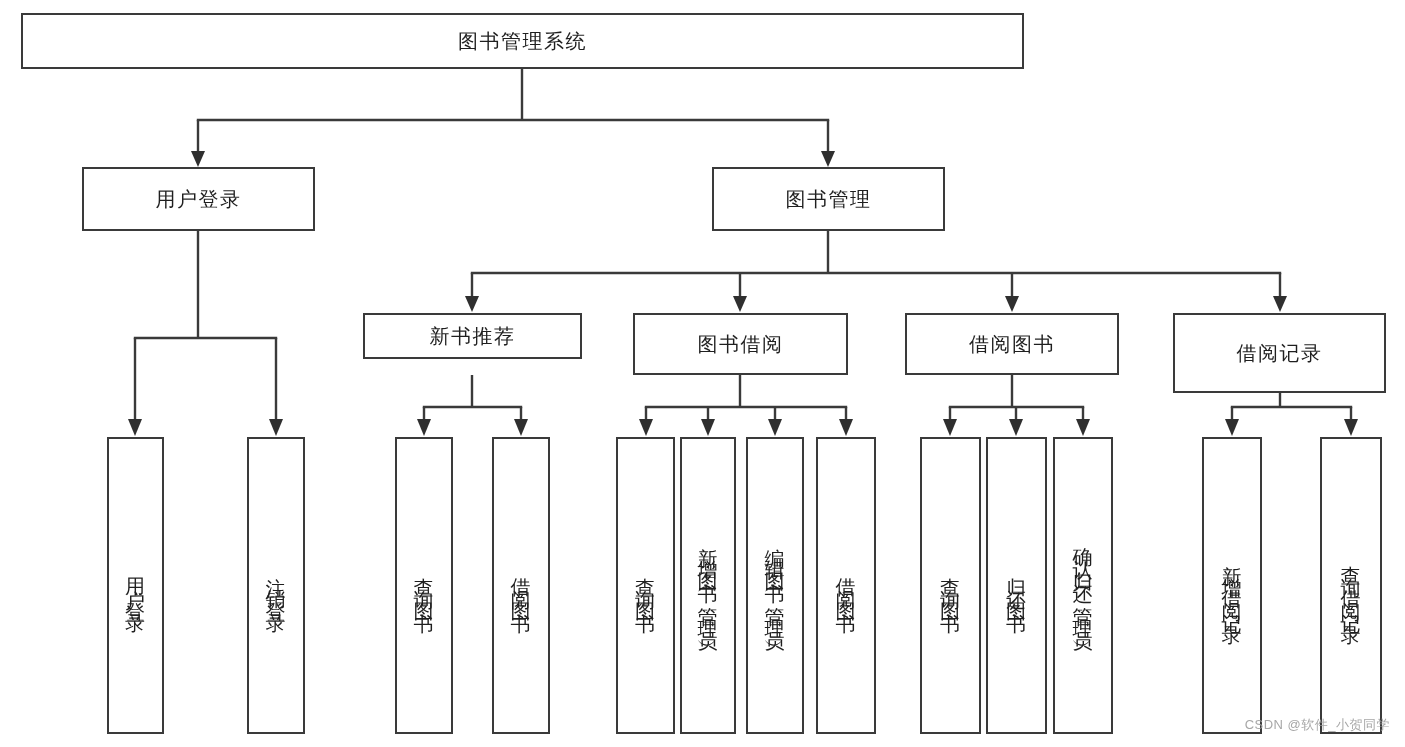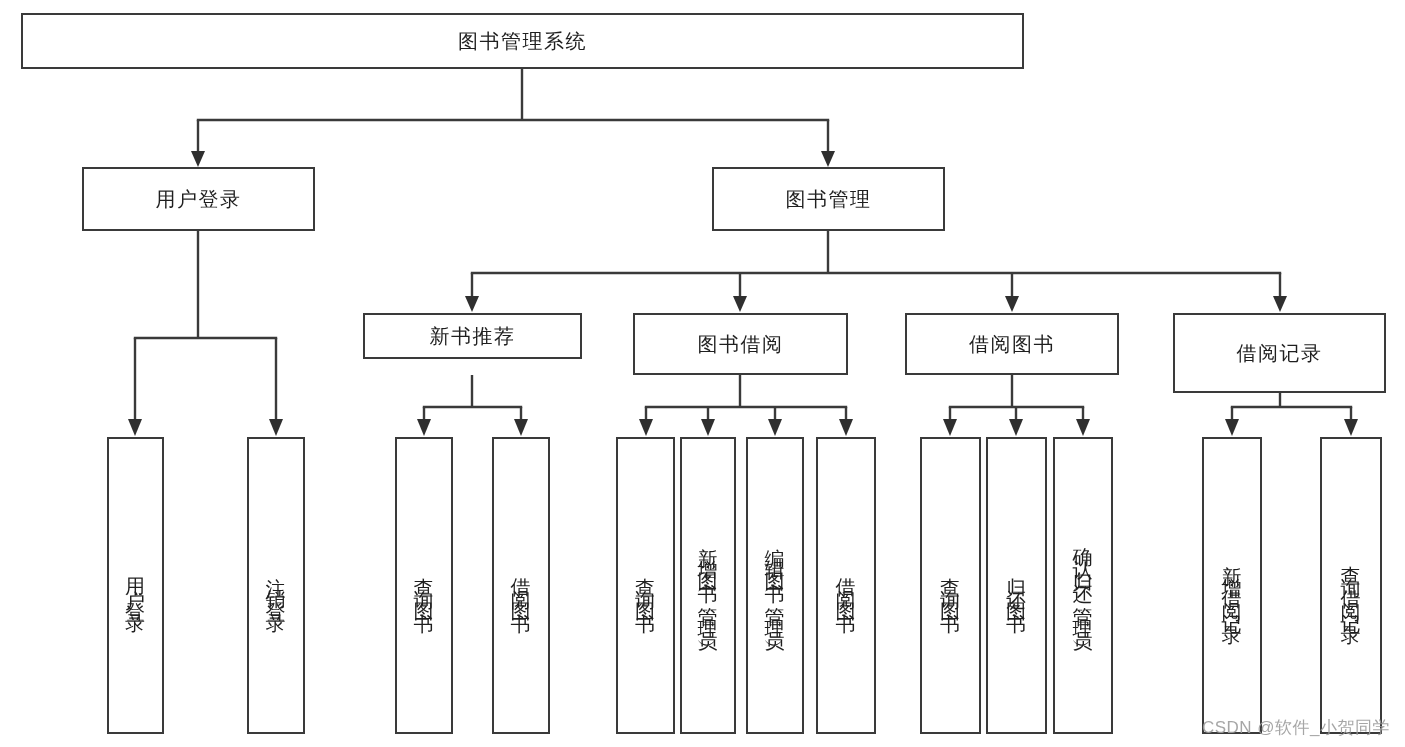--- a/index.html
+++ b/index.html
@@ -6,21 +6,21 @@
   body{width:1405px;height:747px;position:relative;overflow:hidden;
        font-family:"Liberation Sans","DejaVu Sans",sans-serif;}
   #wires{position:absolute;left:0;top:0;z-index:0;}
   .node{position:absolute;background:#ffffff;border:2.5px solid #3a3a3a;
         box-sizing:border-box;display:flex;align-items:center;justify-content:center;
         z-index:1;color:#1f1f1f;}
   .hlabel{font-size:20px;letter-spacing:1.5px;white-space:nowrap;}
   .vnode span{writing-mode:vertical-rl;text-orientation:mixed;
               font-size:20px;letter-spacing:12px;line-height:1;white-space:nowrap;}
   .watermark{position:absolute;top:716px;right:15px;z-index:2;
-             font-size:17px;letter-spacing:0.5px;color:rgba(158,158,158,0.92);
+             font-size:13px;letter-spacing:0.5px;color:rgba(158,158,158,0.92);
              white-space:nowrap;}
 </style>
 </head>
 <body>
 
 <svg id="wires" width="1405" height="747" viewBox="0 0 1405 747">
   <g stroke="#3a3a3a" stroke-width="2.4" fill="none">
 
     <path d="M522,69 V121"></path>
     <path d="M196.8,120 H829.2"></path>

